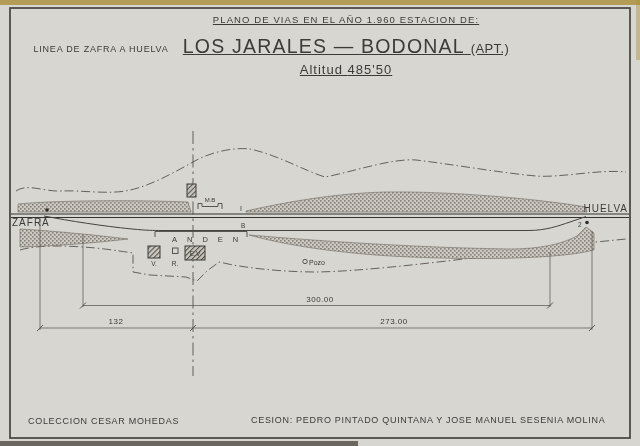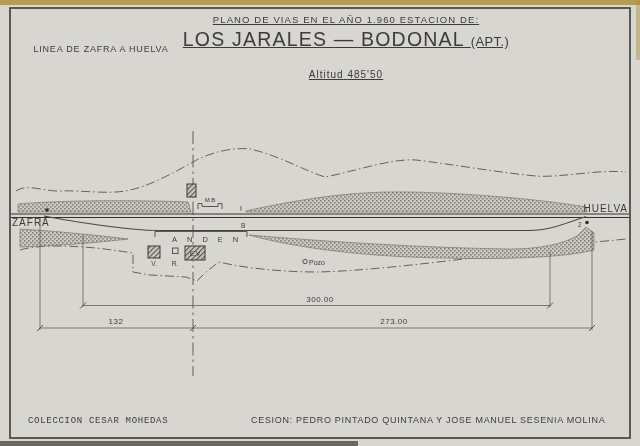--- a/index.html
+++ b/index.html
@@ -28,28 +28,28 @@
   .bld{fill:url(#hatch);stroke:#3c3b37;stroke-width:1;}
   .thin{stroke:#4a4843;stroke-width:.9;fill:none;}
   .dot{fill:#2e2d2a;}
   .sp-anden{letter-spacing:10px;}
   
   .hblock{position:absolute;text-align:center;}
   .left-title{left:18px;top:44px;width:166px;font-size:9px;letter-spacing:.8px;line-height:11px;text-align:center;}
   .left-title .sec{margin-top:5px;letter-spacing:1px;}
   .center-title{left:178px;top:14px;width:336px;text-decoration:underline;}
   .caption{font-size:9.5px;letter-spacing:1.1px;white-space:nowrap;}
-  .station{margin-top:3px;font-size:19.5px;letter-spacing:1.2px;white-space:nowrap;}
+  .station{margin-top:10px;font-size:19.5px;letter-spacing:1.2px;white-space:nowrap;}
   .station .suffix{font-size:13px;letter-spacing:.4px;}
   .kmline{margin-top:2px;font-size:12.5px;letter-spacing:1px;}
   .kmline .kv{margin-left:16px;}
   .kmline sup{font-size:8px;}
-  .altline{margin-top:18px;font-size:10px;letter-spacing:1px;}
+  .altline{margin-top:4px;font-size:13px;letter-spacing:1px;}
   .footer-item{position:absolute;font-size:9px;letter-spacing:.7px;white-space:nowrap;}
-  .foot-coll{left:28px;top:416px;font-family:Liberation Mono, monospace;}
+  .foot-coll{left:28px;top:416px;}
   .foot-ces{left:251px;top:415px;}
 </style>
 </head>
 <body>
 
 <div class="sheet">
 
   <svg width="640" height="446" viewBox="0 0 640 446">
     <defs>
       <pattern id="ballast" width="4" height="4" patternUnits="userSpaceOnUse">

